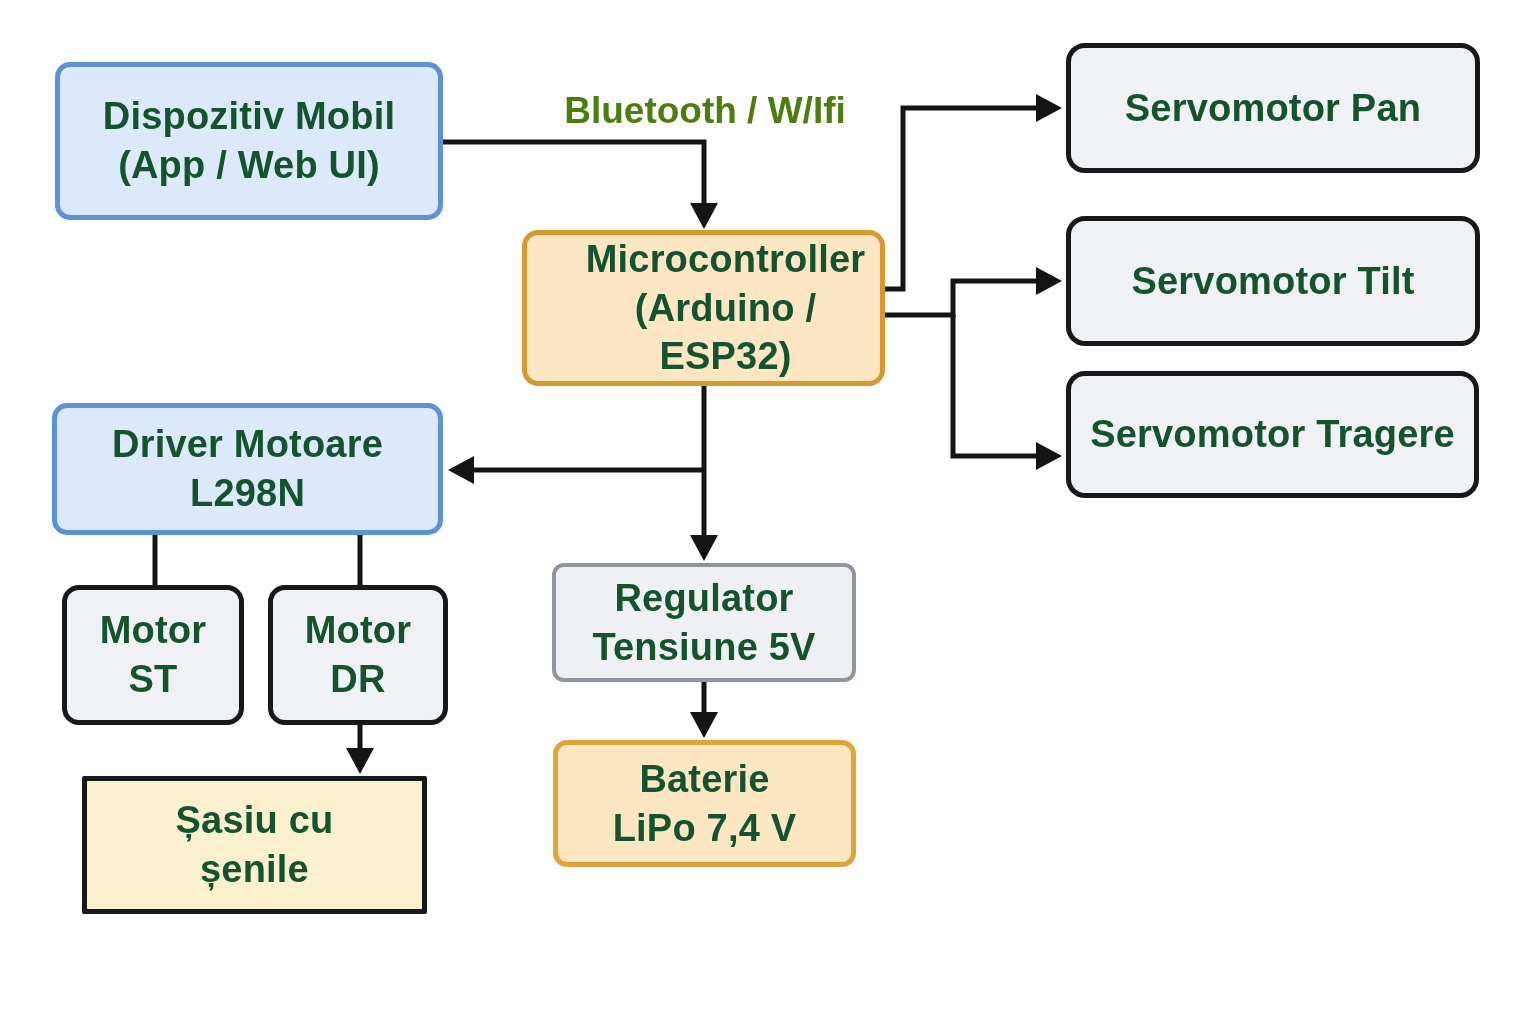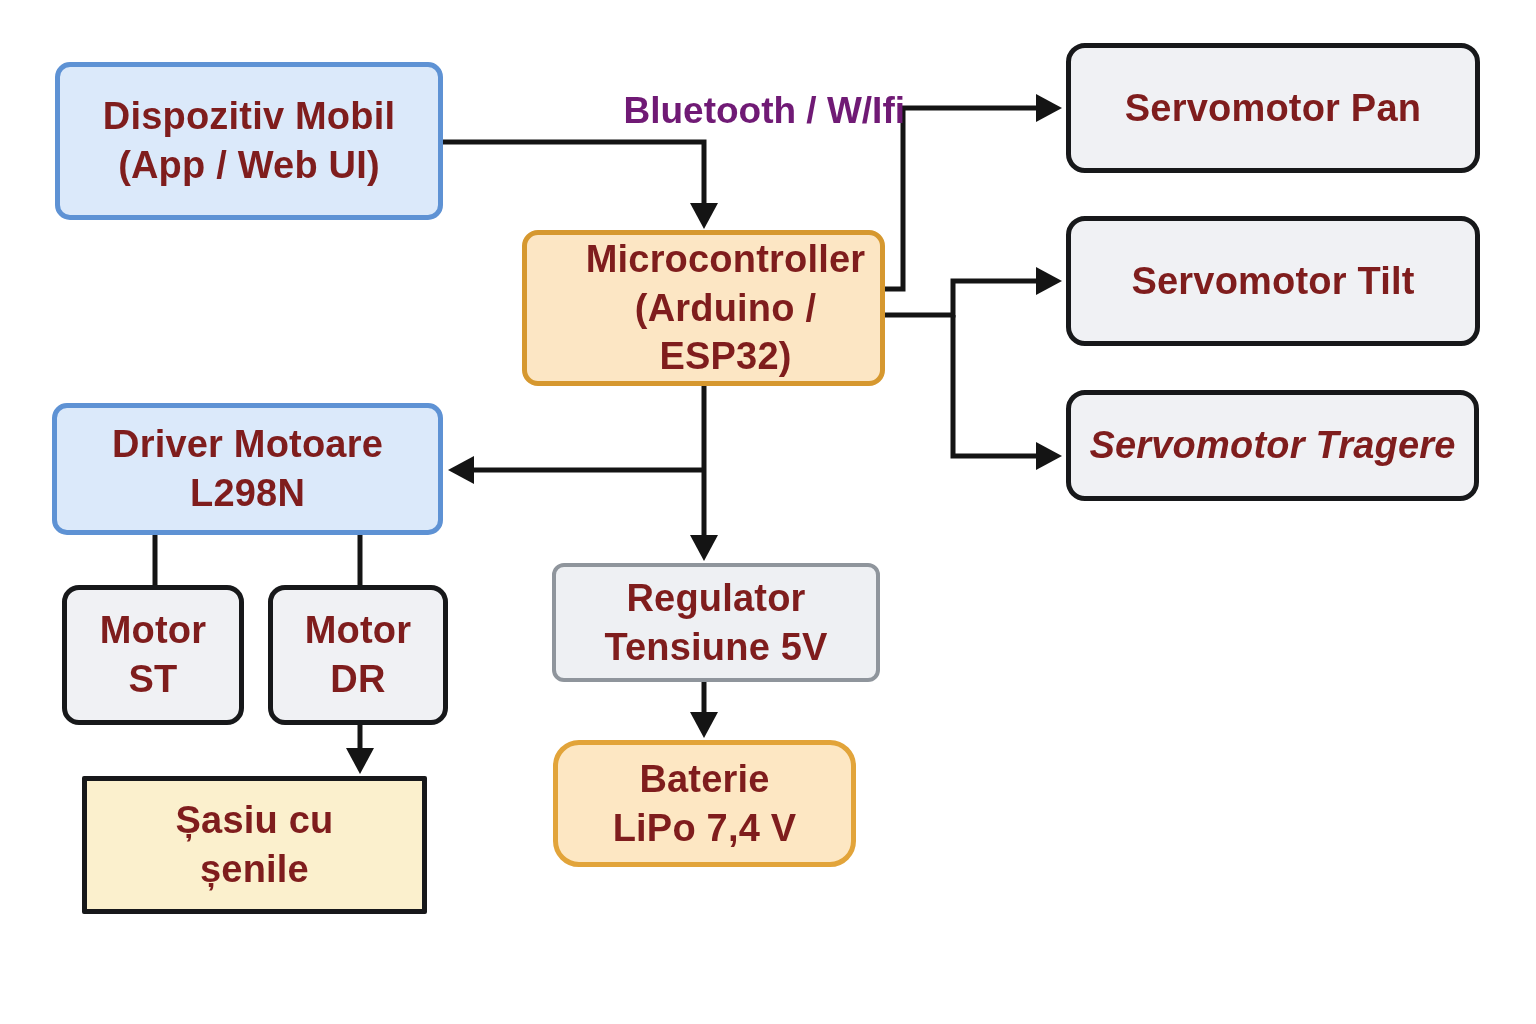--- a/index.html
+++ b/index.html
@@ -35,38 +35,38 @@
     position: absolute;
     box-sizing: border-box;
     display: flex;
     align-items: center;
     justify-content: center;
     text-align: center;
     white-space: pre-line;
     font-size: 38px;
     line-height: 1.28;
     font-weight: 700;
-    color: #7f1d1d;
+    color: #14532d;
     letter-spacing: 0.2px;
   }
   .node--blue      { background: #dbe9fa; border: 5px solid #5e92d4; border-radius: 15px; }
   .node--orange    { background: #fce6c4; border: 5px solid #d6982f; border-radius: 16px; }
-  .node--battery   { background: #fde7c3; border: 5px solid #e2a43a; border-radius: 26px; }
+  .node--battery   { background: #fde7c3; border: 5px solid #e2a43a; border-radius: 14px; }
   .node--plain     { background: #f0f1f4; border: 5px solid #17181a; border-radius: 19px; }
   .node--regulator { background: #eef0f3; border: 4px solid #8f959c; border-radius: 12px; }
   .node--cream     { background: #fbf0cd; border: 5px solid #17181a; border-radius: 2px; }
   .edge-label {
     position: absolute;
     left: 505px;
     top: 90px;
     width: 400px;
-    text-align: right;
+    text-align: center;
     font-size: 37px;
     font-weight: 600;
-    color: #701a75;
+    color: #4d7c0f;
   }
 </style>
 </head>
 <body>
 
 <div class="canvas">
 
   <svg class="wires" viewBox="0 0 1536 1024" xmlns="http://www.w3.org/2000/svg">
 
     <path d="M442 142 H704 V214"></path>
@@ -103,33 +103,33 @@
   <div class="node node--blue" style="left:55px; top:62px; width:388px; height:158px;">Dispozitiv Mobil
 (App / Web UI)</div>
 
   <div class="node node--orange" style="left:522px; top:230px; width:363px; height:156px;padding-left:44px;">Microcontroller
 (Arduino / ESP32)</div>
 
   <div class="node node--plain" style="left:1066px; top:216px; width:414px; height:130px;">Servomotor Tilt</div>
 
   <div class="node node--plain" style="left:1066px; top:43px; width:414px; height:130px;">Servomotor Pan</div>
 
-  <div class="node node--plain" style="left:1066px; top:390px; width:413px; height:111px;font-style:italic;">Servomotor Tragere</div>
+  <div class="node node--plain" style="left:1066px; top:371px; width:413px; height:127px;">Servomotor Tragere</div>
 
   <div class="node node--blue" style="left:52px; top:403px; width:391px; height:132px;">Driver Motoare
 L298N</div>
 
   <div class="node node--plain" style="left:62px; top:585px; width:182px; height:140px; border-radius:17px;">Motor
 ST</div>
 
   <div class="node node--plain" style="left:268px; top:585px; width:180px; height:140px; border-radius:17px;">Motor
 DR</div>
 
   <div class="node node--cream" style="left:82px; top:776px; width:345px; height:138px;">Șasiu cu
 șenile</div>
 
-  <div class="node node--regulator" style="left:552px; top:563px; width:328px; height:119px;">Regulator
+  <div class="node node--regulator" style="left:552px; top:563px; width:304px; height:119px;">Regulator
 Tensiune 5V</div>
 
   <div class="node node--battery" style="left:553px; top:740px; width:303px; height:127px;">Baterie
 LiPo 7,4 V</div>
 
 </div>
 
 </body></html>

